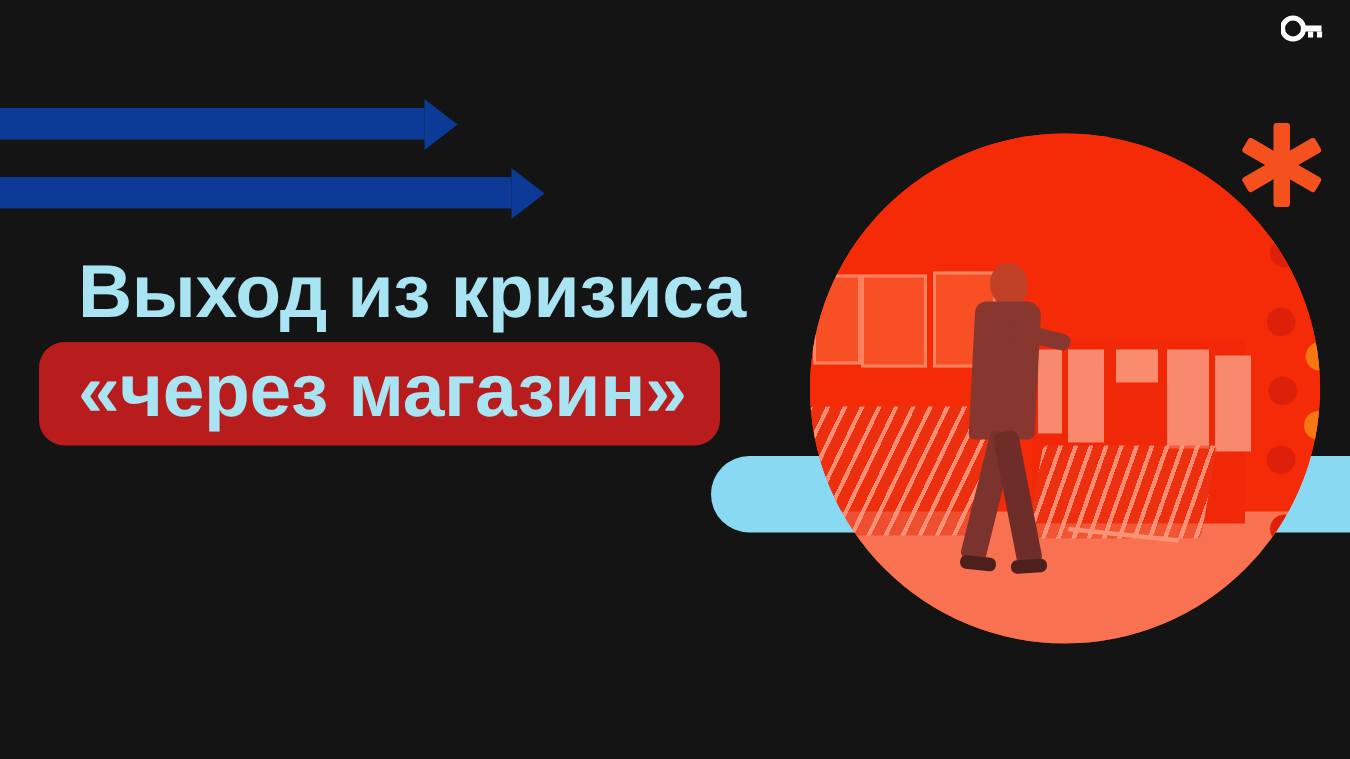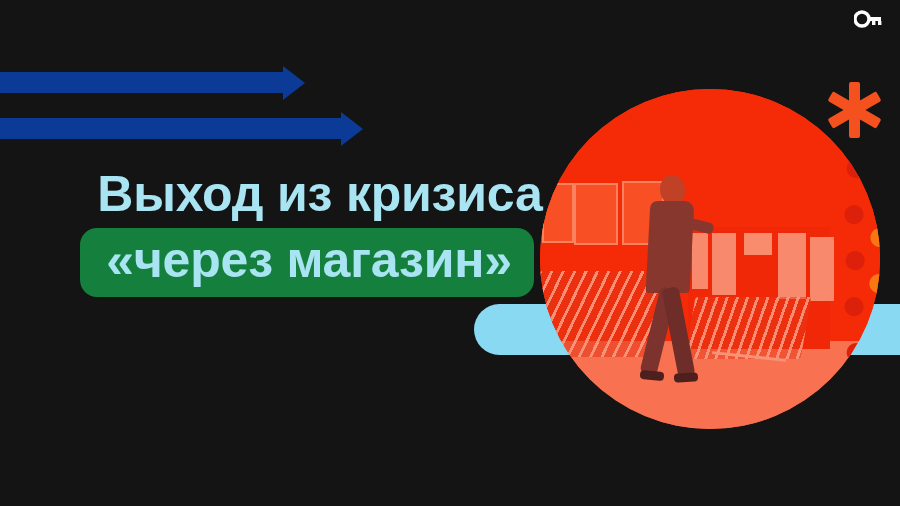--- a/index.html
+++ b/index.html
@@ -244,39 +244,38 @@
     margin-top: -28px;
     background: #f4511e;
     border-radius: 2px;
   }
   #asterisk span:nth-child(2) { transform: rotate(60deg); }
   #asterisk span:nth-child(3) { transform: rotate(120deg); }
 
   
   #headline {
     position: absolute;
-    left: 16px;
+    left: 4px;
     top: 166px;
     width: 560px;
-    text-align: center;
   }
   #title-line-1 {
     margin: 0 0 5px 48px;
     font-size: 50px;
     line-height: 57px;
     font-weight: bold;
     color: #a9e4f2;
     letter-spacing: -0.2px;
     white-space: nowrap;
   }
   #title-line-2-wrap {
     position: relative;
     margin-left: 22px;
     display: inline-block;
-    background: #15803d;
+    background: #b91c1c;
     border-radius: 17px;
     padding: 4px 22px 8px 26px;
   }
   #title-line-2 {
     margin: 0;
     font-size: 50px;
     line-height: 57px;
     font-weight: bold;
     color: #a9e4f2;
     letter-spacing: -0.2px;

